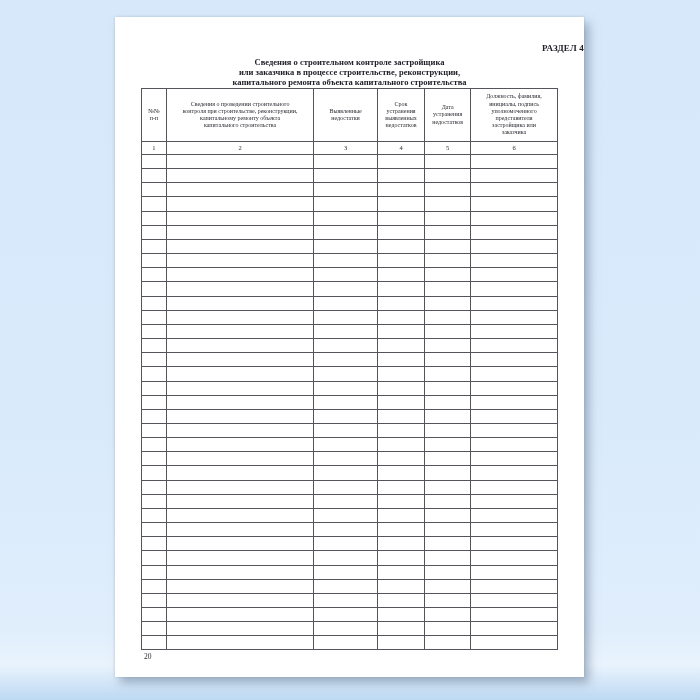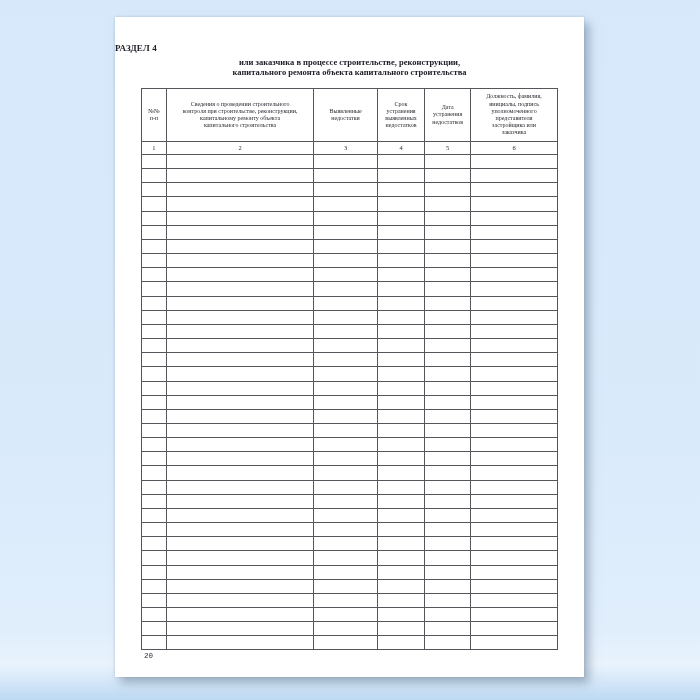--- a/index.html
+++ b/index.html
@@ -11,21 +11,21 @@
   }
   .page {
     position: absolute;
     left: 115px; top: 17px;
     width: 469px; height: 660px;
     background: #ffffff;
     box-shadow: 0 0 2px rgba(130,148,168,0.45), 5px 6px 9px rgba(105,125,150,0.55);
   }
   .doc-title {
     margin-top: 26px;
-    text-align: left;
+    text-align: right;
     font-weight: bold;
     font-size: 9px;
     line-height: 11px;
     color: #21212a;
     letter-spacing: 0.2px;
   }
   .doc-subtitle {
     margin-top: 3px;
     text-align: center;
     font-weight: bold;
@@ -57,29 +57,29 @@
   }
   .form-table tr.numbers-row { height: 13px; }
   .form-table tr.numbers-row td { font-size: 6.5px; line-height: 8px; }
   .form-table tbody tr.empty-row { height: 14.17px; }
   .form-table tbody td { font-size: 6.5px; }
   .page-number {
     position: absolute;
     left: 29px; top: 635px;
     font-size: 7.5px;
     color: #2b2b33;
-    font-family: Liberation Mono, monospace;
   }
 </style>
 </head>
 <body>
 
 <div class="page">
   <div class="doc-title">РАЗДЕЛ 4</div>
   <div class="doc-subtitle">
+      <div>Сведения о строительном контроле застройщика</div>
       <div>или заказчика в процессе строительстве, реконструкции,</div>
       <div>капитального ремонта объекта капитального строительства</div>
     </div>
 
   <table class="form-table">
     <colgroup>
         <col style="width: 6%;">
         <col style="width: 35.4%;">
         <col style="width: 15.3%;">
         <col style="width: 11.4%;">

